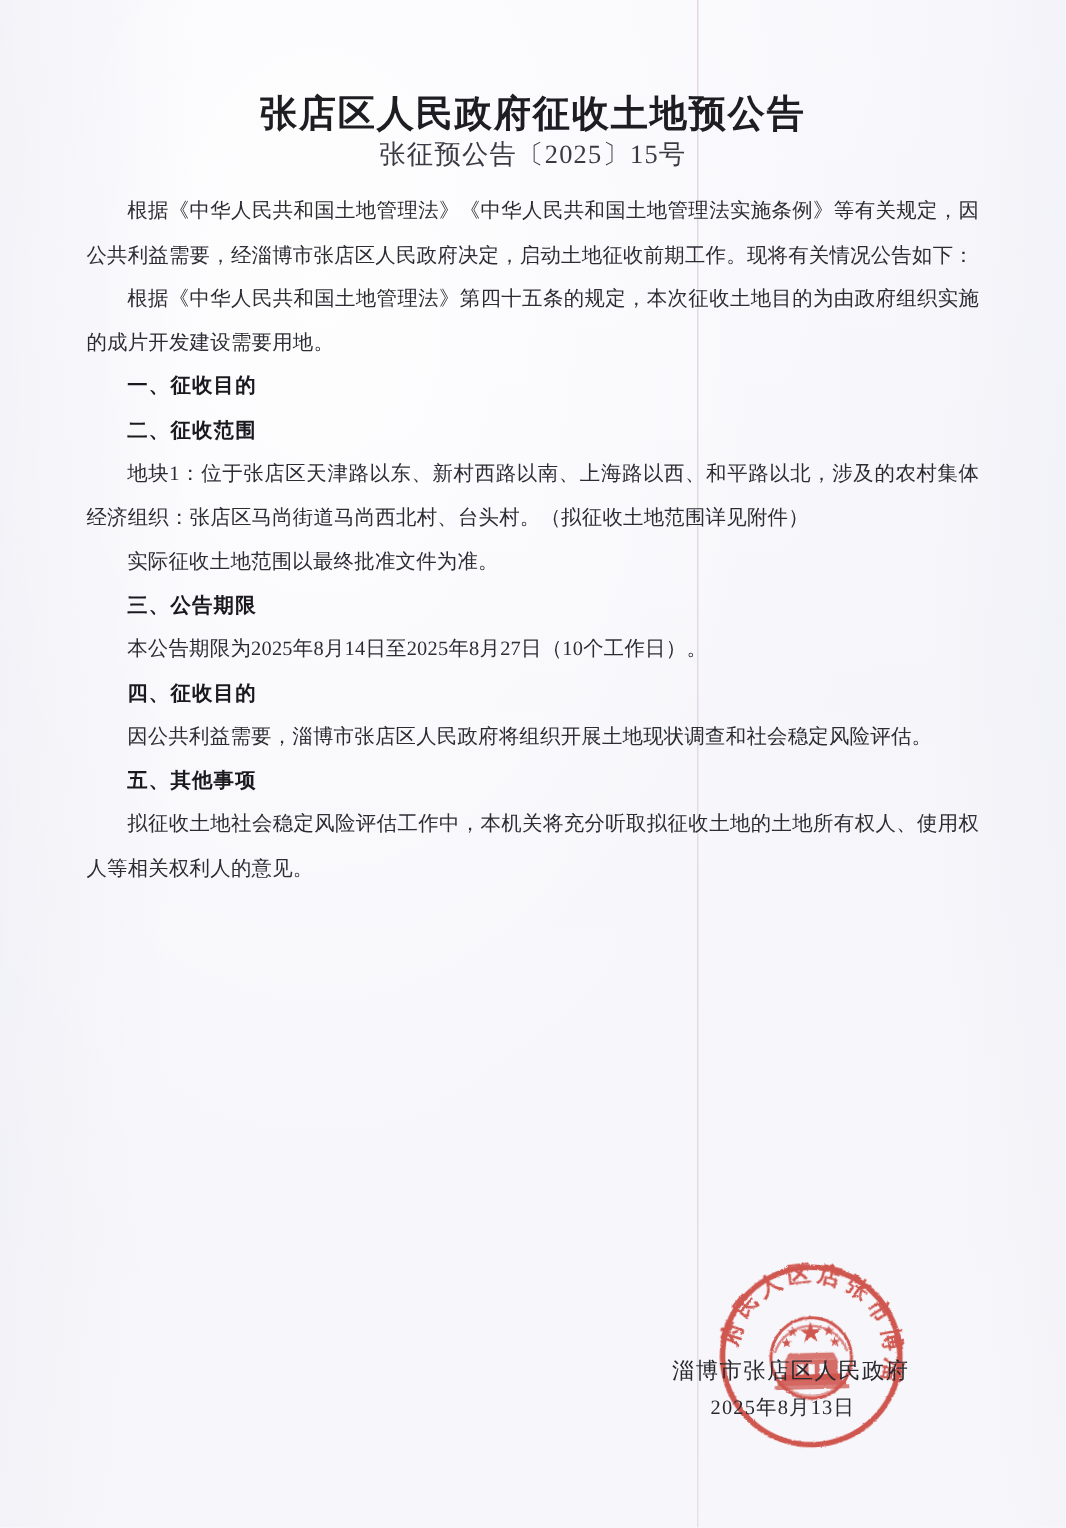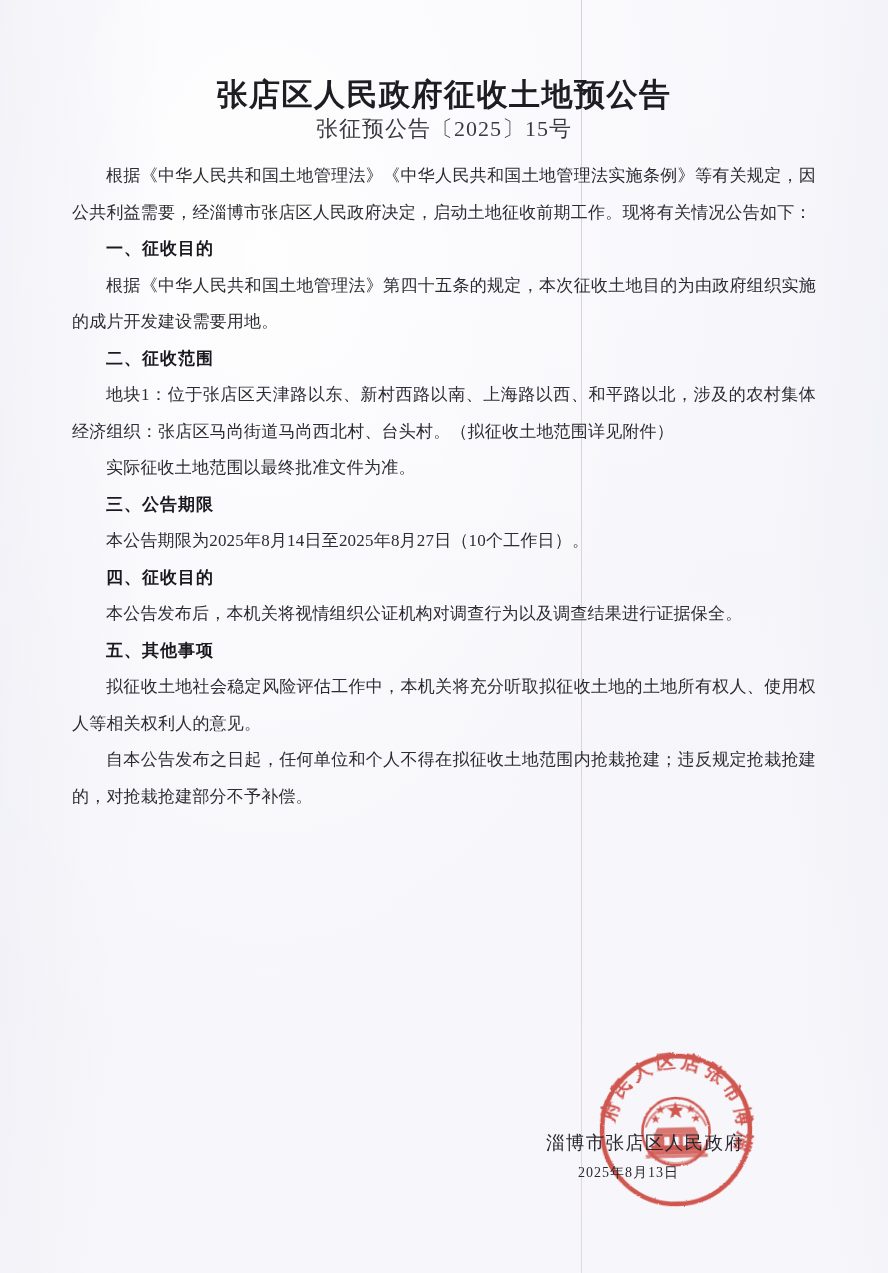--- a/index.html
+++ b/index.html
@@ -100,34 +100,34 @@
     text-indent: 2em;
     font-weight: 700;
     color: #19191e;
     letter-spacing: 1px;
   }
   .gap-md { height: 28px; }
 
   
   .sign-block {
     position: absolute;
-    right: 144px;
+    right: 130px;
     top: 1128px;
     text-align: left;
     z-index: 3;
   }
   .sign-org {
     font-size: 18.6px;
     line-height: 30px;
     letter-spacing: 1.2px;
     color: #28282f;
     white-space: nowrap;
   }
   .sign-date {
-    font-size: 14px;
+    font-size: 17px;
     line-height: 30px;
     letter-spacing: 1px;
     color: #28282f;
     padding-left: 32px;
     white-space: nowrap;
   }
 
   
   .seal {
     position: absolute;
@@ -150,32 +150,31 @@
 
 <div class="doc">
 
   <div class="title">张店区人民政府征收土地预公告</div>
 
   <div class="docnum">张征预公告〔2025〕15号</div>
 
   <div class="body-area">
 
     <p class="p indent">根据《中华人民共和国土地管理法》《中华人民共和国土地管理法实施条例》等有关规定，因公共利益需要，经淄博市张店区人民政府决定，启动土地征收前期工作。现将有关情况公告如下：</p>
+    <p class="p indent">根据《中华人民共和国土地管理法》第四十五条的规定，本次征收土地目的为由政府组织实施的成片开发建设需要用地。</p>
     <p class="p heading">一、征收目的</p>
-    <p class="p indent">根据《中华人民共和国土地管理法》第四十五条的规定，本次征收土地目的为由政府组织实施的成片开发建设需要用地。</p>
     <p class="p heading">二、征收范围</p>
     <p class="p indent">地块1：位于张店区天津路以东、新村西路以南、上海路以西、和平路以北，涉及的农村集体经济组织：张店区马尚街道马尚西北村、台头村。（拟征收土地范围详见附件）</p>
     <p class="p indent">实际征收土地范围以最终批准文件为准。</p>
     <p class="p heading">三、公告期限</p>
     <p class="p indent">本公告期限为2025年8月14日至2025年8月27日（10个工作日）。</p>
     <p class="p heading">四、征收目的</p>
-    <p class="p indent">本公告发布后，本机关将视情组织公证机构对调查行为以及调查结果进行证据保全。</p>
+    <p class="p indent">因公共利益需要，淄博市张店区人民政府将组织开展土地现状调查和社会稳定风险评估。</p>
     <p class="p heading">五、其他事项</p>
     <p class="p indent">拟征收土地社会稳定风险评估工作中，本机关将充分听取拟征收土地的土地所有权人、使用权人等相关权利人的意见。</p>
-    <p class="p indent">自本公告发布之日起，任何单位和个人不得在拟征收土地范围内抢栽抢建；违反规定抢栽抢建的，对抢栽抢建部分不予补偿。</p>
 
     <div class="gap-md"></div>
 
   </div>
 
   <div class="seal">
     <svg viewBox="0 0 200 200" xmlns="http://www.w3.org/2000/svg" aria-hidden="true">
       <defs>
         <path id="sealArc" d="M 100,100 m -74,0 a 74,74 0 1,1 148,0 a 74,74 0 1,1 -148,0"></path>
         <filter id="rough">

